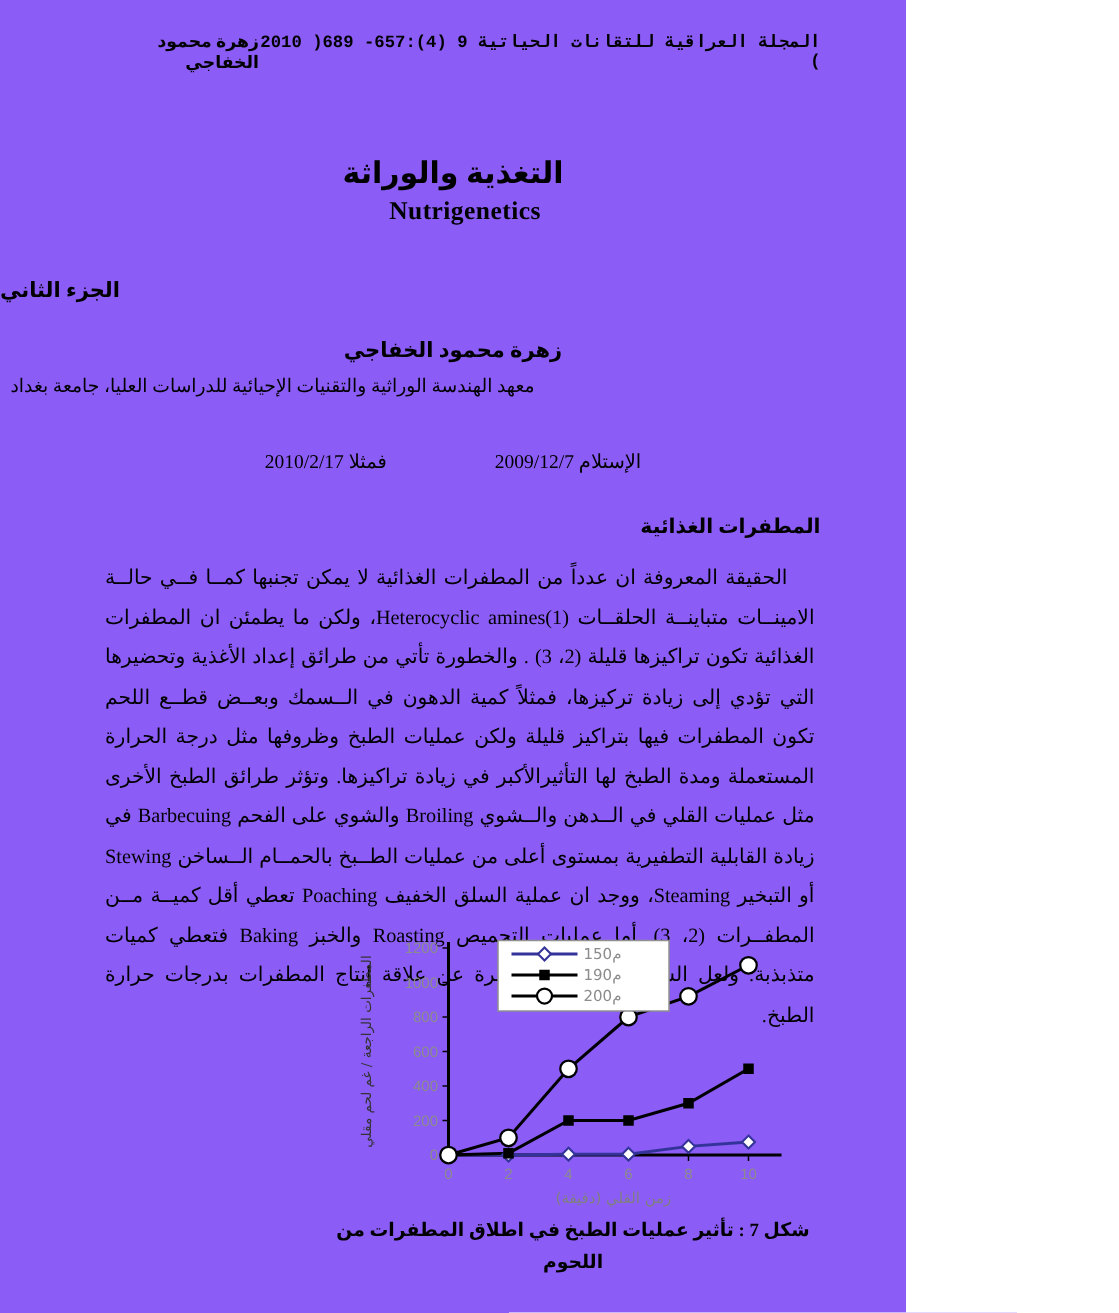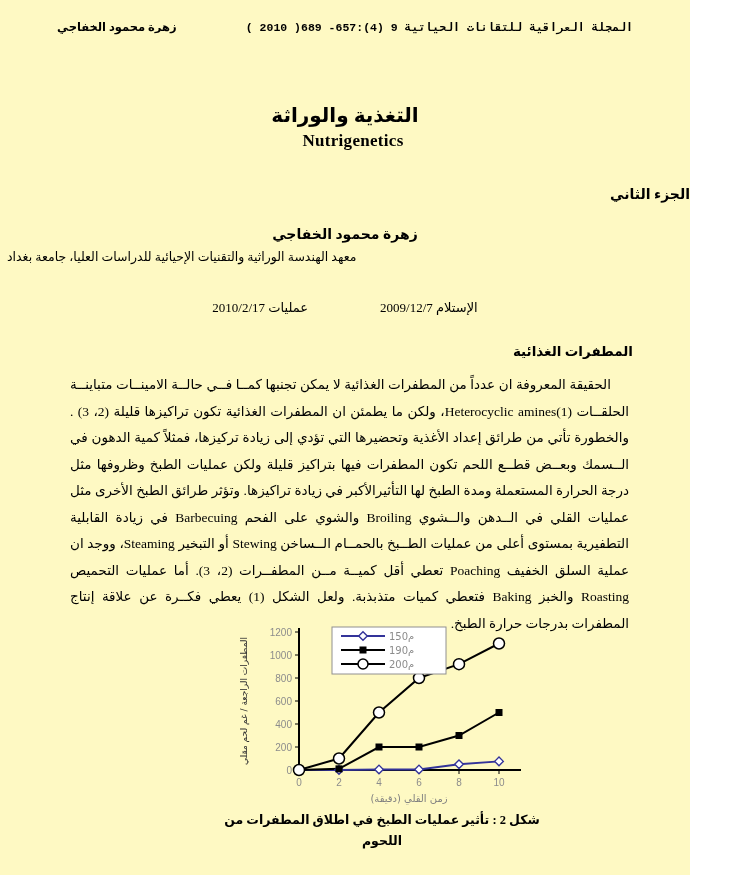--- a/index.html
+++ b/index.html
@@ -1,37 +1,37 @@
 <!DOCTYPE html>
 <html><head>
 <meta charset="utf-8">
 <style>
   html,body{margin:0;padding:0;background:#fff;}
   .page{
     position:relative;
-    width:690px;height:875px;
-    background:#fef9c3;
+    width:604px;height:875px;
+    background:#8b5cf6;
     font-family:"Liberation Serif","DejaVu Sans",serif;
     color:#000;
     overflow:hidden;
   }
   
   .hdr{
     position:absolute;top:20px;left:57px;right:57px;
     display:flex;justify-content:space-between;align-items:flex-start;
     font-size:11.5px;font-weight:bold;
   }
   .hdr .journal{direction:rtl;font-family:Liberation Mono, monospace;}
   .hdr .hauthor{direction:rtl;}
   
   .titleAr{position:absolute;top:103px;left:0;width:100%;text-align:center;
     font-size:20px;font-weight:bold;direction:rtl;}
   .titleEn{position:absolute;top:131px;left:0;width:100%;text-align:center;
     font-size:17px;font-weight:bold;letter-spacing:.3px;padding-left:8px;}
-  .part{position:absolute;top:186px;left:0;width:100%;text-align:right;
+  .part{position:absolute;top:186px;left:0;width:100%;text-align:left;
     font-size:14px;font-weight:bold;direction:rtl;}
   .author{position:absolute;top:226px;left:0;width:100%;text-align:center;
     font-size:14px;font-weight:bold;direction:rtl;}
   .affil{position:absolute;top:249px;left:7px;width:100%;text-align:left;
     font-size:12.5px;direction:rtl;}
   .dates{
     position:absolute;top:300px;left:0;width:100%;
     display:flex;justify-content:center;gap:72px;
     direction:rtl;font-size:13px;
   }
@@ -73,21 +73,21 @@
   <div class="part">الجزء الثاني</div>
   <div class="author">زهرة محمود الخفاجي</div>
   <div class="affil">معهد الهندسة الوراثية والتقنيات الإحيائية للدراسات العليا، جامعة بغداد</div>
 
   <div class="dates">
     <span class="d-item">
       <span>الإستلام</span>
       <span dir="ltr">2009/12/7</span>
     </span>
     <span class="d-item">
-      <span>عمليات</span>
+      <span>فمثلا</span>
       <span dir="ltr">2010/2/17</span>
     </span>
   </div>
 
   <div class="secHead">المطفرات الغذائية</div>
 
   <p class="bodyPar">الحقيقة المعروفة ان عدداً من المطفرات الغذائية لا يمكن تجنبها كمــا فــي حالــة الامينــات متباينــة الحلقــات Heterocyclic amines(1)، ولكن ما يطمئن ان المطفرات الغذائية تكون تراكيزها قليلة (2، 3) . والخطورة تأتي من طرائق إعداد الأغذية وتحضيرها التي تؤدي إلى زيادة تركيزها، فمثلاً كمية الدهون في الــسمك وبعــض قطــع اللحم تكون المطفرات فيها بتراكيز قليلة ولكن عمليات الطبخ وظروفها مثل درجة الحرارة المستعملة ومدة الطبخ لها التأثيرالأكبر في زيادة تراكيزها. وتؤثر طرائق الطبخ الأخرى مثل عمليات القلي في الــدهن والــشوي Broiling والشوي على الفحم Barbecuing في زيادة القابلية التطفيرية بمستوى أعلى من عمليات الطــبخ بالحمــام الــساخن Stewing أو التبخير Steaming، ووجد ان عملية السلق الخفيف Poaching تعطي أقل كميــة مــن المطفــرات (2، 3). أما عمليات التحميص Roasting والخبز Baking فتعطي كميات متذبذبة. ولعل الشكل (1) يعطي فكــرة عن علاقة إنتاج المطفرات بدرجات حرارة الطبخ.</p>
 
   <div class="chartBox">
     <svg width="300" height="198" viewBox="0 0 300 198" xmlns="http://www.w3.org/2000/svg">
@@ -149,17 +149,17 @@
         <text x="152" y="35.5" class="leg">م190</text>
         <line x1="104" y1="46" x2="148" y2="46" stroke="#000000" stroke-width="2"></line>
         <circle cx="126" cy="46" r="5" fill="#fff" stroke="#000000" stroke-width="1.5"></circle>
         <text x="152" y="49.5" class="leg">م200</text>
         <text x="172" y="184" text-anchor="middle" class="xlab">زمن القلي (دقيقة)</text>
         <text x="10" y="83" text-anchor="middle" class="ylab" transform="rotate(-90 10 83)">المطفرات الراجعة / غم لحم مقلي</text>
       </svg>
   </div>
 
   <div class="caption">
-    <div>شكل 2 : تأثير عمليات الطبخ في اطلاق المطفرات من</div>
+    <div>شكل 7 : تأثير عمليات الطبخ في اطلاق المطفرات من</div>
     <div>اللحوم</div>
   </div>
 
 </div>
 
 </body></html>

